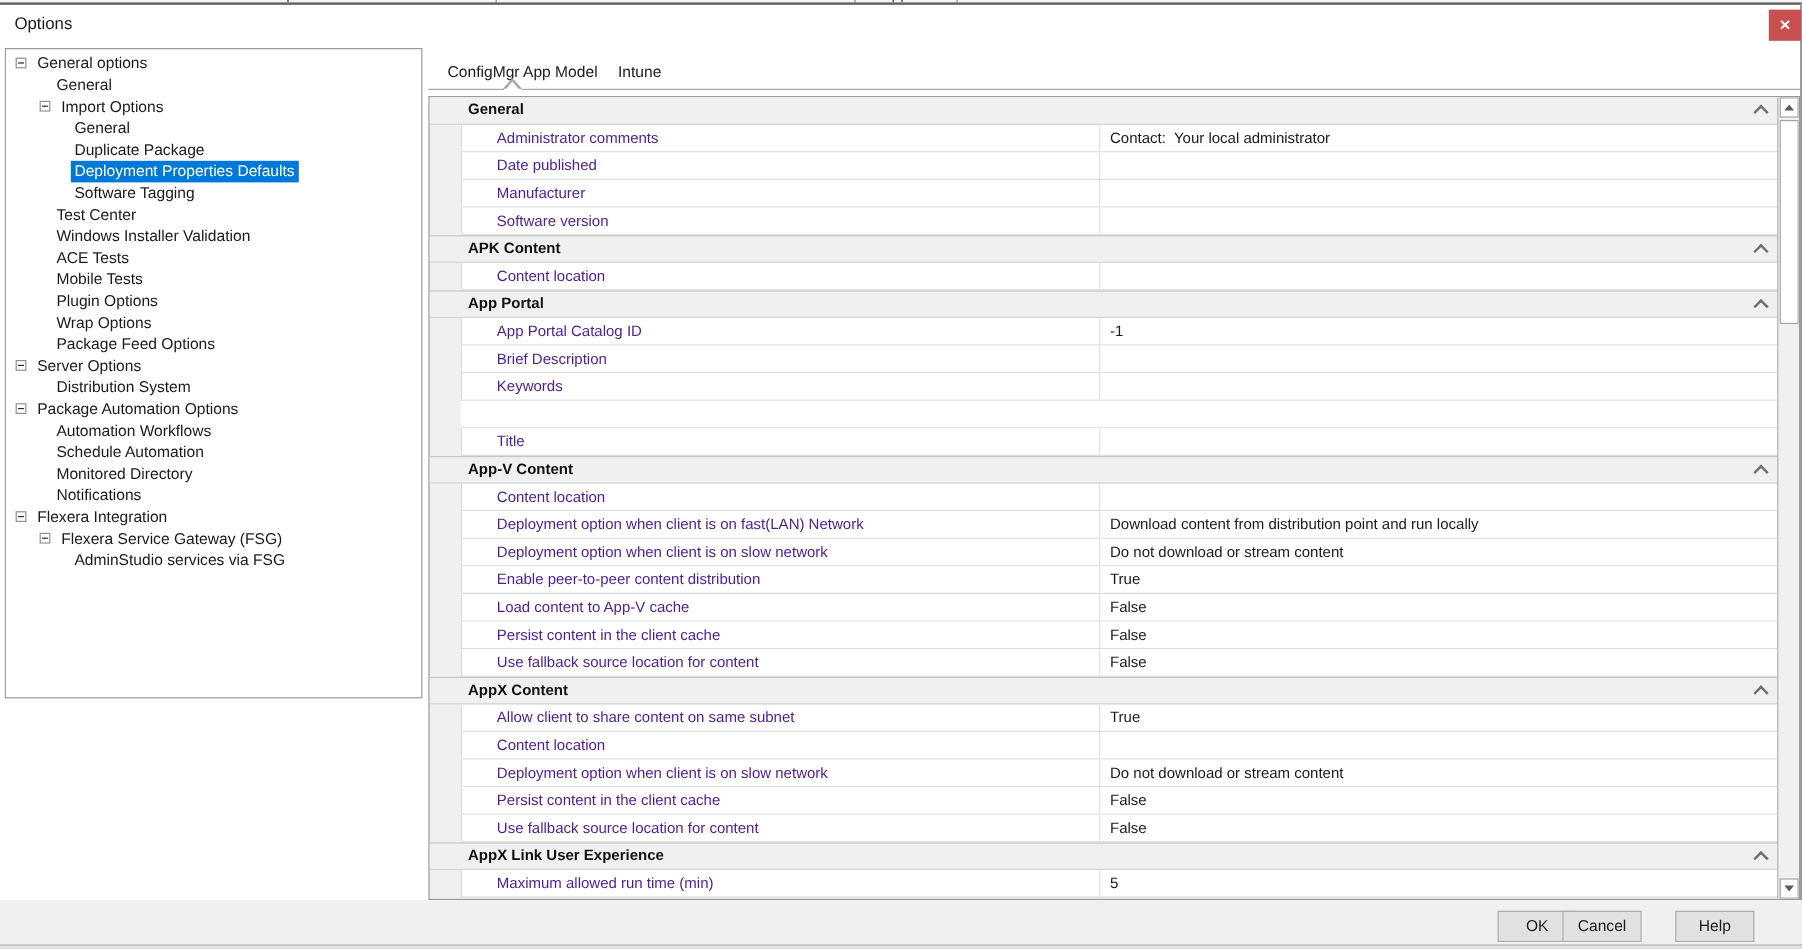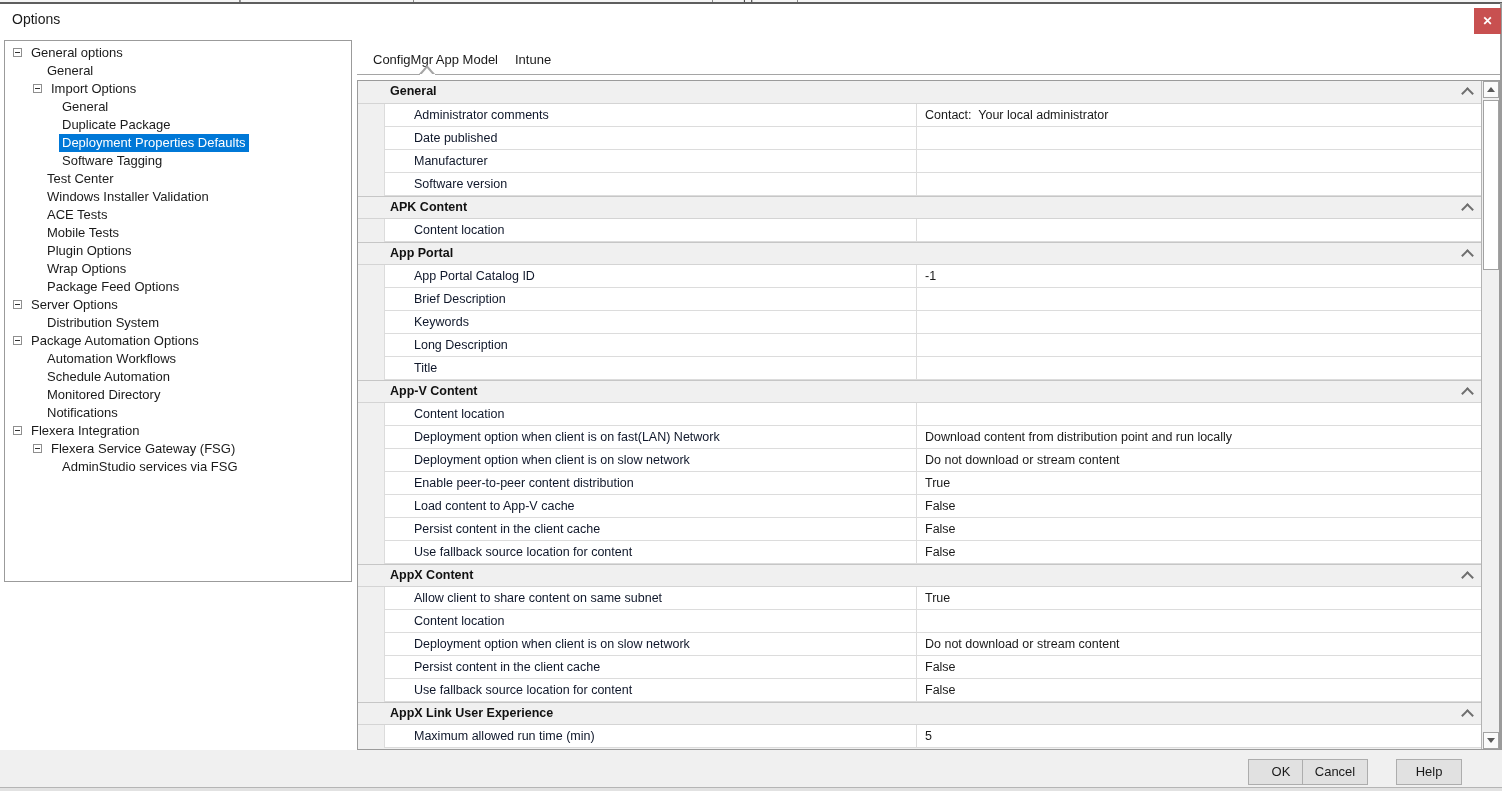--- a/index.html
+++ b/index.html
@@ -41,21 +41,21 @@
           background:#f0f0f0; overflow:hidden; }
   .grid-content { position:absolute; left:0; top:0; width:1123px; }
   .g-header { position:relative; height:23px; background:#f0f0f0; border-top:1px solid #c6c6c6; border-bottom:1px solid #d4d4d4;
               font-size:12.5px; font-weight:bold; line-height:21px; padding-left:32px; color:#111; }
   .g-header:first-child { border-top:none; }
   .chev { position:absolute; right:9px; top:8px; width:9px; height:9px;
           border-top:2px solid #6e6e6e; border-left:2px solid #6e6e6e; transform:rotate(45deg); cursor:pointer; }
   .g-row { display:flex; height:23px; font-size:12.5px; }
   .g-gutter { width:26px; }
   .g-label { width:533px; background:#fff; border-left:1px solid #dcdcdc; border-right:1px solid #dcdcdc;
-             border-bottom:1px solid #dcdcdc; padding-left:29px; line-height:22px; color:#0f172a; }
+             border-bottom:1px solid #dcdcdc; padding-left:29px; line-height:22px; color:#4c1d95; }
   .g-value { flex:1; background:#fff; border-bottom:1px solid #dcdcdc; padding-left:8px; line-height:22px;
              color:#1a1a1a; white-space:pre; overflow:hidden; }
 
   
   .scrollbar { position:absolute; right:0; top:0; width:18px; height:668px; background:#f0f0f0; border-left:1px solid #b3b3b3; }
   .sb-btn { position:absolute; left:1px; width:16px; height:17px; background:#fbfbfb; border:1px solid #a3a3a3;
             display:flex; align-items:center; justify-content:center; cursor:pointer; }
   .sb-up { top:0; }
   .sb-down { bottom:0; }
   .tri-up { width:0; height:0; border-left:4px solid transparent; border-right:4px solid transparent; border-bottom:5px solid #5a5a5a; }
@@ -159,21 +159,20 @@
         <div class="g-label">Brief Description</div>
         <div class="g-value"></div>
       </div>
       <div class="g-row">
         <div class="g-gutter"></div>
         <div class="g-label">Keywords</div>
         <div class="g-value"></div>
       </div>
       <div class="g-row">
         <div class="g-gutter"></div>
-        <div class="g-label">Long Description</div>
         <div class="g-value"></div>
       </div>
       <div class="g-row">
         <div class="g-gutter"></div>
         <div class="g-label">Title</div>
         <div class="g-value"></div>
       </div>
       <div class="g-header"><span>App-V Content</span><span class="chev"></span></div>
       <div class="g-row">
         <div class="g-gutter"></div>

